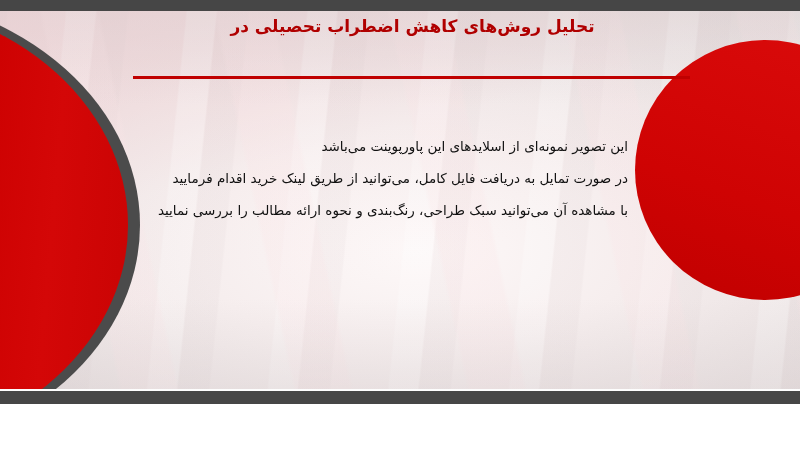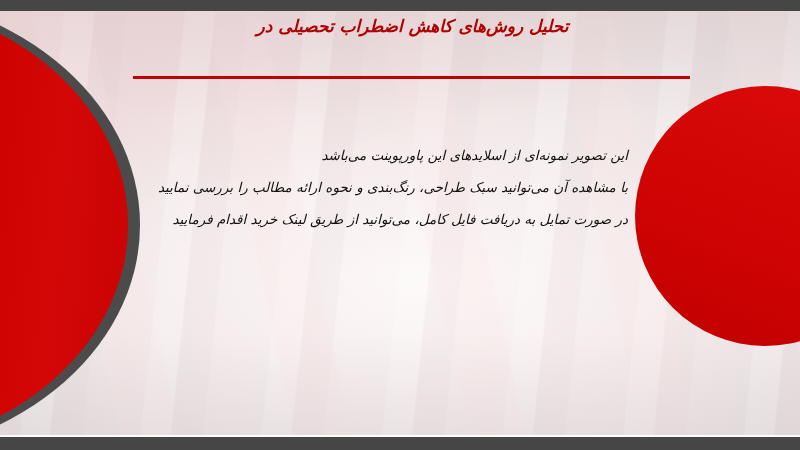--- a/index.html
+++ b/index.html
@@ -3,25 +3,24 @@
 <meta charset="utf-8">
 <style>
   html, body {
     margin: 0;
     padding: 0;
     background: #ffffff;
   }
   #slide {
     position: relative;
     width: 800px;
-    height: 450px;
+    height: 404px;
     overflow: hidden;
     font-family: "DejaVu Sans", sans-serif;
     background: #e9e3e3;
-    font-style: italic;
   }
 
   
   .bg-base {
     position: absolute;
     inset: 0;
     background:
       radial-gradient(ellipse 620px 300px at 52% 62%, #fdf8f8 0%, #f6eeee 35%, #eae2e2 72%, #e2dada 100%);
   }
   .bg-pink {
@@ -150,21 +149,21 @@
     width: 557px;
     height: 3px;
     background: #c00000;
     z-index: 10;
   }
 
   
   .body-block {
     position: absolute;
     right: 172px;
-    top: 139px;
+    top: 130px;
     width: 470px;
     direction: rtl;
     text-align: right;
     z-index: 10;
   }
   .body-line {
     color: #111111;
     font-size: 13.5px;
     line-height: 32px;
     white-space: nowrap;
@@ -192,17 +191,17 @@
   <div class="bar-bottom-hi"></div>
   <div class="bar-bottom"></div>
 
   <div class="title-block">
     <div class="title-line">تحلیل روش‌های کاهش اضطراب تحصیلی در</div>
   </div>
   <div class="title-rule"></div>
 
   <div class="body-block">
     <div class="body-line">این تصویر نمونه‌ای از اسلایدهای این پاورپوینت می‌باشد</div>
+    <div class="body-line">در صورت تمایل به دریافت فایل کامل، می‌توانید از طریق لینک خرید اقدام فرمایید</div>
     <div class="body-line">با مشاهده آن می‌توانید سبک طراحی، رنگ‌بندی و نحوه ارائه مطالب را بررسی نمایید</div>
-    <div class="body-line">در صورت تمایل به دریافت فایل کامل، می‌توانید از طریق لینک خرید اقدام فرمایید</div>
   </div>
 
 </div>
 
 </body></html>

